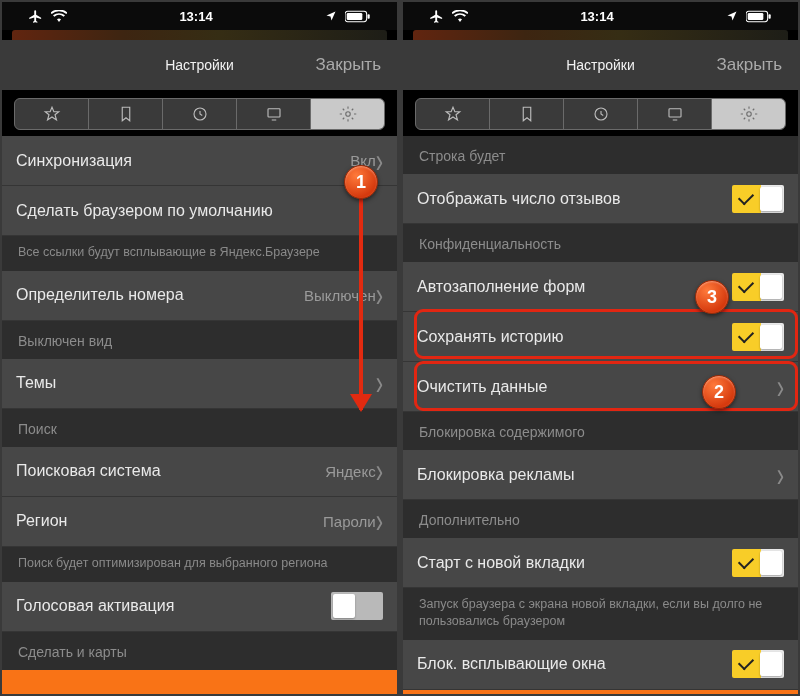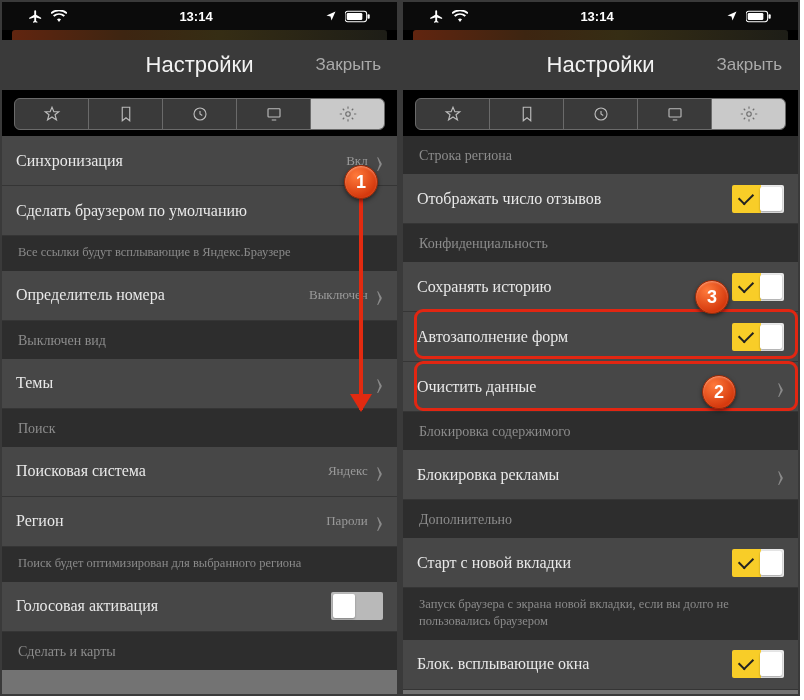--- a/index.html
+++ b/index.html
@@ -47,21 +47,21 @@
 
   .header {
     height: 50px;
     display: flex; align-items: center;
     background: #3a3a3a;
     color: #e6e6e6;
     position: relative;
   }
   .header-title {
     position: absolute; left: 0; right: 0; text-align: center;
-    font-size: 22px; font-weight: 500; color: #f2f2f2;
+    font-size: 14px; font-weight: 500; color: #f2f2f2;
   }
   .header-close {
     margin-left: auto;
     padding: 0 16px;
     color: #aaa; font-size: 17px;
   }
 
   .tab-strip {
     display: flex;
     margin: 8px 12px 6px;
@@ -74,45 +74,44 @@
     flex: 1; height: 30px;
     display: flex; align-items: center; justify-content: center;
     border-right: 1px solid #6a6a6a;
     color: #bdbdbd;
   }
   .tab:last-child { border-right: none; }
   .tab.active { background: #c9c9c9; color: #6e6e6e; }
 
   .content {
     flex: 1;
-    background: #737373;
+    background: #f97316;
     overflow: hidden;
     position: relative;
-    font-family: Liberation Serif, serif;
   }
 
   .section-header {
     font-size: 14px;
     color: #8c8c8c;
     padding: 12px 16px 10px;
     background: #2d2d2d;
   }
 
   .row {
     min-height: 50px;
     background: #474747;
     display: flex; align-items: center;
     padding: 0 14px;
     color: #e9e9e9;
     font-size: 16px;
     border-bottom: 1px solid #353535;
     position: relative;
   }
   .row .label { flex: 1; }
-  .row .value { color: #9a9a9a; font-size: 13px; margin-right: 8px; }
+  .row .value { color: #9a9a9a; font-size: 15px; }
   .section-footer {
     font-size: 12.5px;
     color: #8a8a8a;
     padding: 8px 16px 10px;
     line-height: 1.35;
     background: #2d2d2d;
   }
 
   .chevron {
     color: #8a8a8a; font-size: 22px; line-height: 1;
@@ -375,32 +374,32 @@
         </div>
       <div class="tab active">
           <svg viewBox="0 0 24 24">
             <circle cx="12" cy="12" r="3"></circle>
             <path d="M12 2v3M12 19v3M4 12H1M23 12h-3M5 5l2 2M17 17l2 2M19 5l-2 2M7 17l-2 2"></path>
           </svg>
         </div>
     </div>
 
     <div class="content">
-      <div class="section-header">Строка региона</div>
+      <div class="section-header">Строка будет</div>
       <div class="row">
         <span class="label">Отображать число отзывов</span>
         <span class="toggle on"></span>
       </div>
       <div class="section-header">Конфиденциальность</div>
       <div class="row">
+        <span class="label">Автозаполнение форм</span>
+        <span class="toggle on"></span>
+      </div>
+      <div class="row">
         <span class="label">Сохранять историю</span>
-        <span class="toggle on"></span>
-      </div>
-      <div class="row">
-        <span class="label">Автозаполнение форм</span>
         <span class="toggle on"></span>
       </div>
       <div class="row">
         <span class="label">Очистить данные</span>
         <span class="chevron">›</span>
       </div>
       <div class="section-header">Блокировка содержимого</div>
       <div class="row">
         <span class="label">Блокировка рекламы</span>
         <span class="chevron">›</span>

